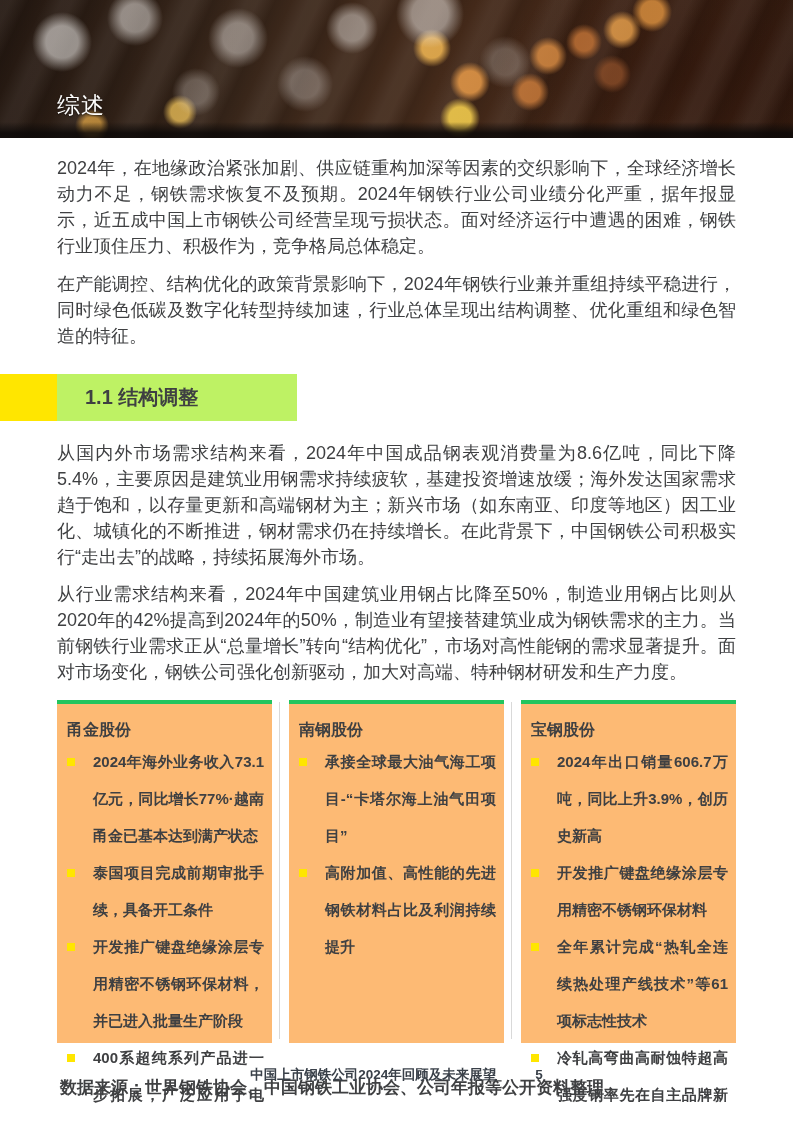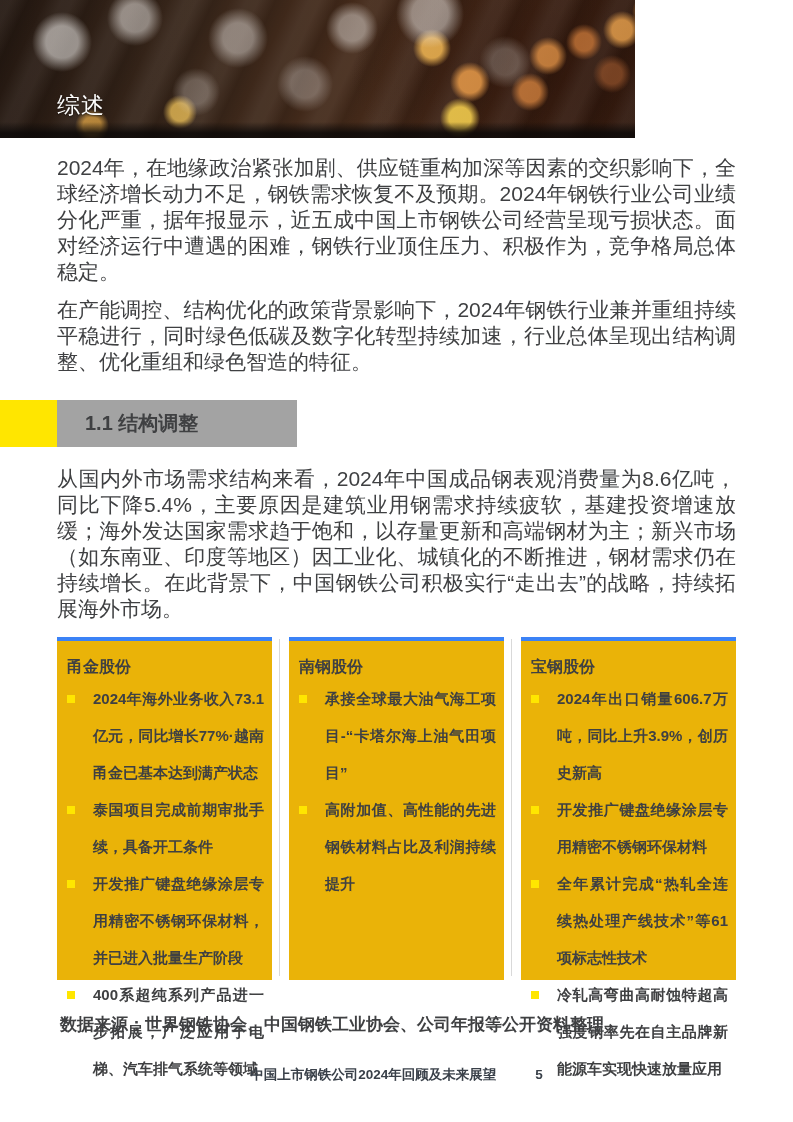--- a/index.html
+++ b/index.html
@@ -8,21 +8,21 @@
     width: 793px; height: 1122px;
     font-family: "Liberation Sans", "DejaVu Sans", sans-serif;
     color: #3F4042;
     position: relative;
     overflow: hidden;
   }
 
   
   .hero {
     position: relative;
-    width: 635px; height: 138px;
+    width: 793px; height: 138px;
     background:
       
       linear-gradient(to top, rgba(12,9,8,0.85) 0 5px, rgba(12,9,8,0) 16px),
       
       radial-gradient(circle at 62px 42px,  rgba(245,243,240,0.55) 0 16px, rgba(245,243,240,0) 30px),
       radial-gradient(circle at 135px 18px, rgba(240,236,232,0.50) 0 14px, rgba(240,236,232,0) 28px),
       radial-gradient(circle at 238px 38px, rgba(235,230,226,0.45) 0 15px, rgba(235,230,226,0) 30px),
       radial-gradient(circle at 305px 84px, rgba(228,222,218,0.35) 0 14px, rgba(228,222,218,0) 28px),
       radial-gradient(circle at 352px 28px, rgba(240,236,232,0.45) 0 13px, rgba(240,236,232,0) 26px),
       radial-gradient(circle at 430px 14px, rgba(238,234,230,0.50) 0 18px, rgba(238,234,230,0) 34px),
@@ -54,41 +54,41 @@
     position: absolute;
     left: 57px; top: 90px;
     font-size: 23px; font-weight: 500;
     color: #ffffff; letter-spacing: 1px;
     text-shadow: 0 1px 2px rgba(0,0,0,0.6);
   }
 
   
   .content { padding: 0 57px; }
   .para {
-    font-size: 21px; font-weight: 500;
+    font-size: 18px; font-weight: 500;
     line-height: 26px;
     text-align: justify;
     color: #3F4042;
   }
   .para-1 { margin-top: 17px; }
   .para-2 { margin-top: 12px; }
   .para-3 { margin-top: 19px; }
   .para-4 { margin-top: 11px; }
 
   
   .section-bar {
     margin-top: 25px;
     display: flex; align-items: stretch;
     height: 47px;
   }
   .section-bar .accent-block {
     width: 57px; background: #FFE600; flex: 0 0 auto;
   }
   .section-bar .bar-bg {
-    width: 240px; background: #a3a3a3;
+    width: 240px; background: #bef264;
     display: flex; align-items: center;
     padding-left: 28px;
   }
   .section-bar .bar-title {
     font-size: 20px; font-weight: 700; color: #3F4042;
   }
 
   
   .columns-wrap {
     position: relative;
@@ -97,22 +97,22 @@
     display: flex; justify-content: space-between;
   }
   .col-divider {
     position: absolute; top: 2px; bottom: 4px; width: 1px;
     background: #D9D9D9;
   }
   .col-divider.d1 { left: 222px; }
   .col-divider.d2 { left: 454px; }
   .company-col {
     width: 215px; height: 343px;
-    background: #eab308;
-    border-top: 4px solid #3b82f6;
+    background: #fdba74;
+    border-top: 4px solid #22c55e;
     padding: 12px 8px 10px 9px;
   }
   .company-title {
     font-size: 16px; font-weight: 600; color: #3F4042;
     margin: 4px 0 2px 1px;
   }
   .company-col ul { list-style: none; }
   .company-col li {
     position: relative;
     padding-left: 27px;
@@ -159,20 +159,21 @@
 
 <div class="section-bar">
   <div class="accent-block"></div>
   <div class="bar-bg">
     <span class="bar-title">1.1 结构调整</span>
   </div>
 </div>
 
 <div class="content">
   <p class="para para-3">从国内外市场需求结构来看，2024年中国成品钢表观消费量为8.6亿吨，同比下降5.4%，主要原因是建筑业用钢需求持续疲软，基建投资增速放缓；海外发达国家需求趋于饱和，以存量更新和高端钢材为主；新兴市场（如东南亚、印度等地区）因工业化、城镇化的不断推进，钢材需求仍在持续增长。在此背景下，中国钢铁公司积极实行“走出去”的战略，持续拓展海外市场。</p>
+  <p class="para para-4">从行业需求结构来看，2024年中国建筑业用钢占比降至50%，制造业用钢占比则从2020年的42%提高到2024年的50%，制造业有望接替建筑业成为钢铁需求的主力。当前钢铁行业需求正从“总量增长”转向“结构优化”，市场对高性能钢的需求显著提升。面对市场变化，钢铁公司强化创新驱动，加大对高端、特种钢材研发和生产力度。</p>
 </div>
 
 <div class="columns-wrap">
   <div class="col-divider d1"></div>
   <div class="col-divider d2"></div>
 
   <div class="company-col">
     <div class="company-title">甬金股份</div>
     <ul>
       <li><span class="bullet-sq"></span><span>2024年海外业务收入73.1亿元，同比增长77%·越南甬金已基本达到满产状态</span></li>

